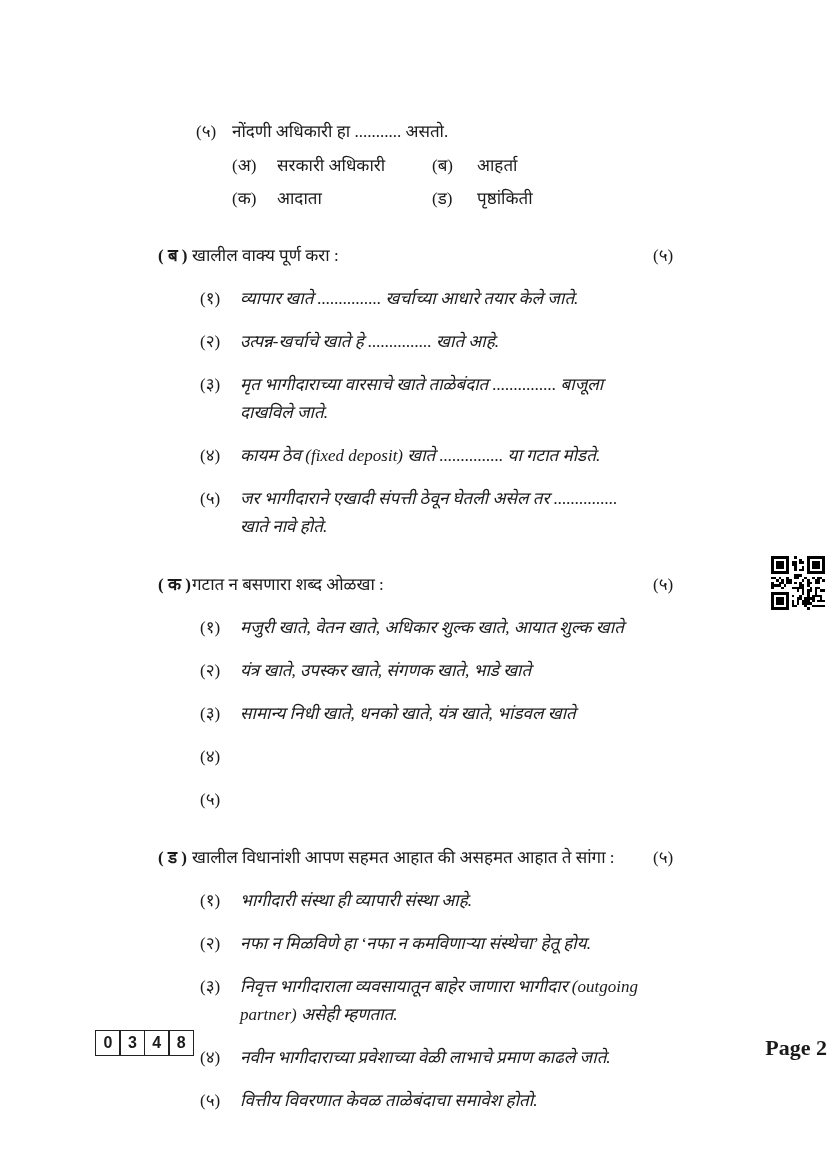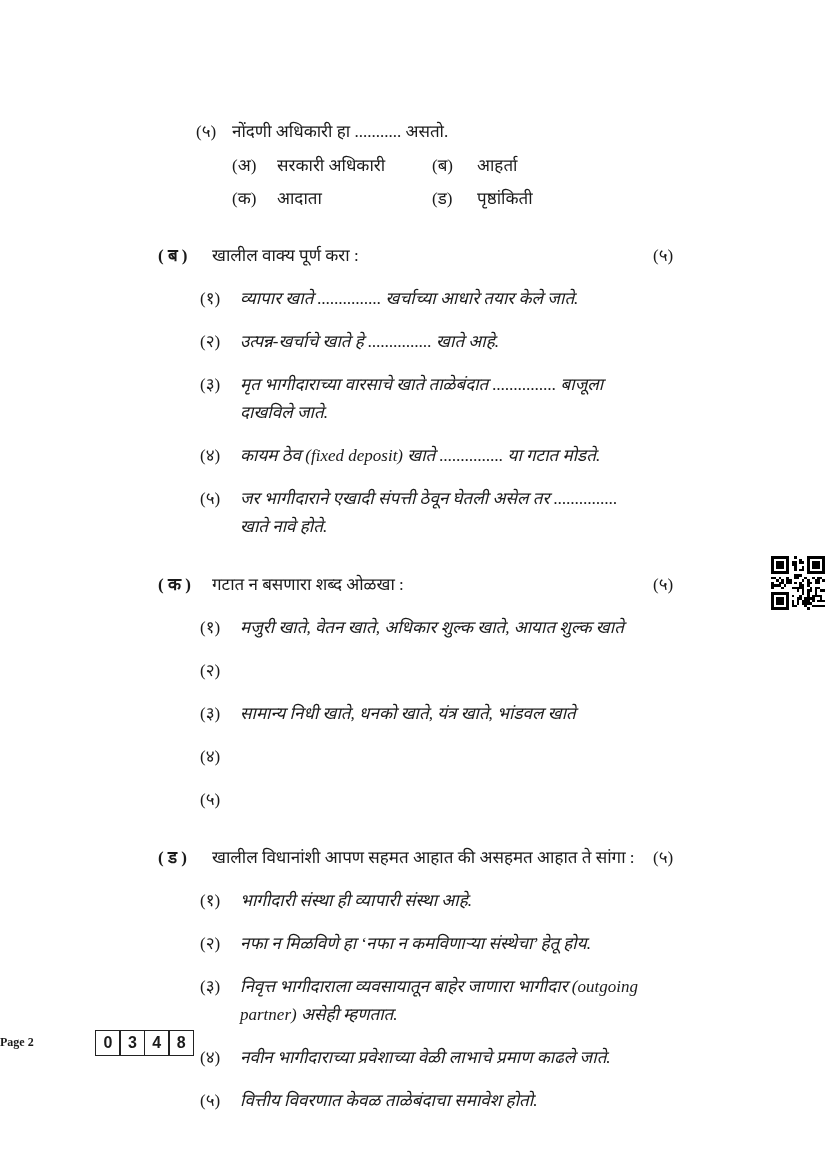--- a/index.html
+++ b/index.html
@@ -20,21 +20,21 @@
   .q5 .qnum{width:36px;flex:0 0 36px;}
   .q5 .qtext{max-width:430px;font-family:Liberation Serif, serif;}
   .opt-row{display:flex;margin-left:232px;margin-top:7px;line-height:26px;}
   .opt{display:flex;width:200px;flex:0 0 200px;}
   .opt .olabel{width:45px;flex:0 0 45px;}
 
   
   .section{position:relative;}
   .sec-header{position:relative;height:28px;line-height:28px;margin-top:30px;}
   .sec-label{position:absolute;left:158px;font-weight:bold;}
-  .sec-title{position:absolute;left:212px;}
+  .sec-title{position:absolute;left:192px;}
   .sec-marks{position:absolute;left:653px;}
   .q-row{display:flex;margin-left:200px;margin-top:15px;line-height:28px;}
   .q-row .qnum{width:40px;flex:0 0 40px;}
   .q-row .qtext{max-width:402px;font-style:italic;}
   .q-row .qtext.wide{max-width:480px;}
 
   
   .footer-code{
     position:absolute;left:95px;top:1030px;
     display:flex;
@@ -43,21 +43,21 @@
   }
   .digit-box{
     width:24px;height:24px;
     border:1.6px solid #222;
     margin-left:-1.6px;
     display:flex;align-items:center;justify-content:center;
   }
   .digit-box:first-child{margin-left:0;}
   .page-number{
     position:absolute;left:0;top:1035px;width:827px;
-    text-align:left;font-weight:bold;font-size:12px;
+    text-align:right;font-weight:bold;font-size:22px;
   }
   .qr{position:absolute;left:770px;top:556px;width:56px;height:54px;}
 </style>
 </head>
 <body>
 
 <div class="page">
   <div class="content">
 
     <div class="q5">
@@ -118,20 +118,21 @@
         <span class="sec-label">( क )</span>
         <span class="sec-title">गटात न बसणारा शब्द ओळखा :</span>
         <span class="sec-marks">(५)</span>
       </div>
       <div class="q-row">
         <span class="qnum">(१)</span>
         <span class="qtext wide">मजुरी खाते, वेतन खाते, अधिकार शुल्क खाते, आयात शुल्क खाते</span>
       </div>
       <div class="q-row">
         <span class="qnum">(२)</span>
+        <span class="qtext wide">यंत्र खाते, उपस्कर खाते, संगणक खाते, भाडे खाते</span>
       </div>
       <div class="q-row">
         <span class="qnum">(३)</span>
         <span class="qtext wide">सामान्य निधी खाते, धनको खाते, यंत्र खाते, भांडवल खाते</span>
       </div>
       <div class="q-row">
         <span class="qnum">(४)</span>
       </div>
       <div class="q-row">
         <span class="qnum">(५)</span>

